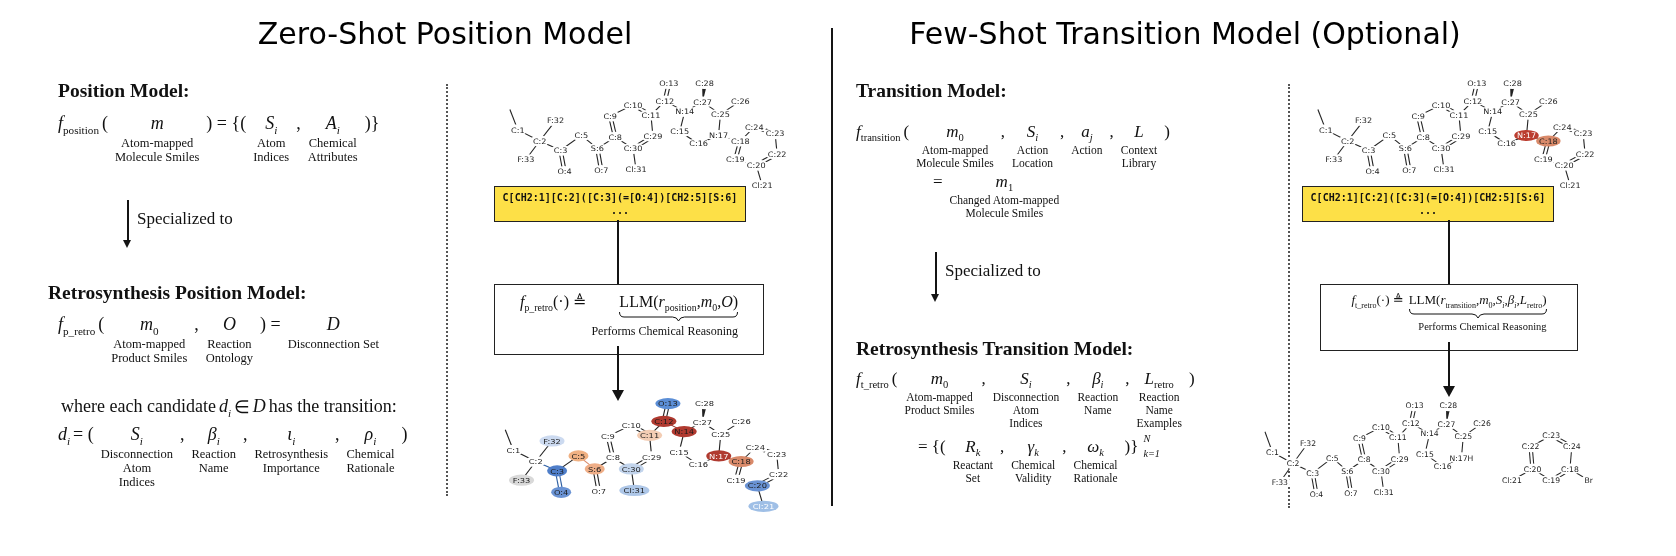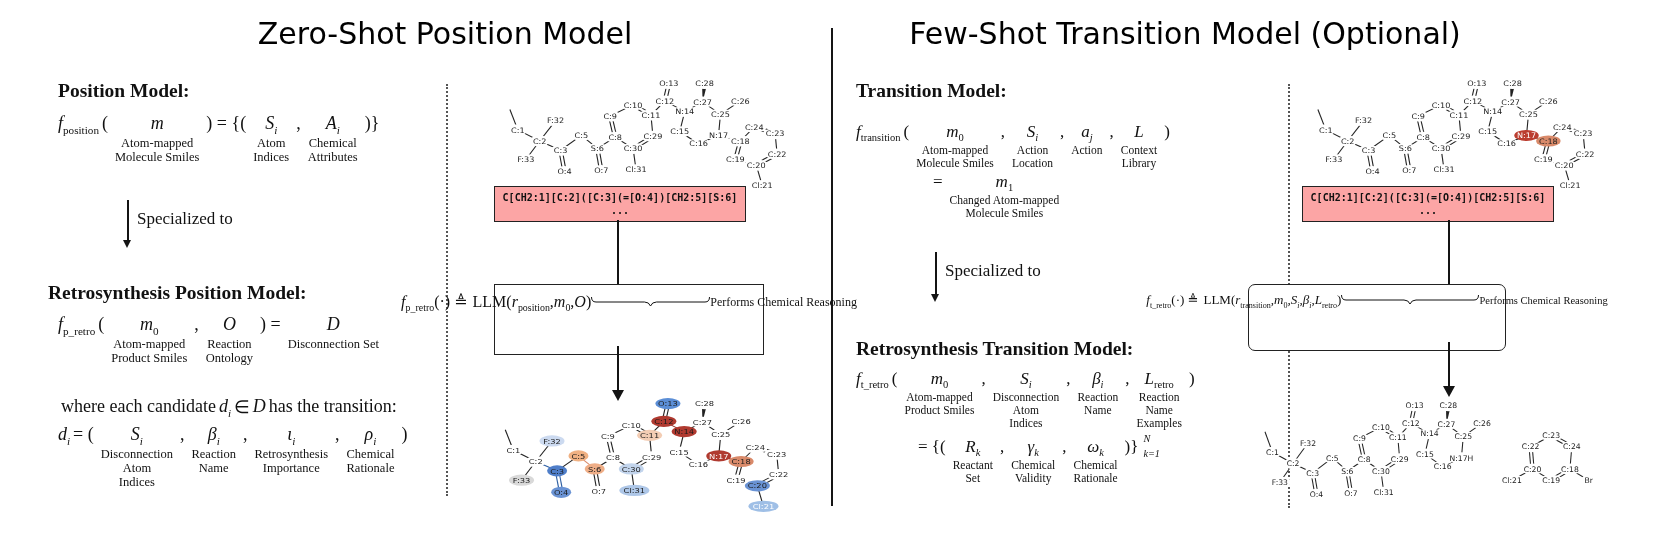--- a/index.html
+++ b/index.html
@@ -25,29 +25,29 @@
   .fstack{display:inline-flex;flex-direction:column;line-height:1;margin-left:2px;margin-top:-3px;}
   .fstack .a{font-size:60%;font-style:italic;}
   .fstack .b{font-size:60%;font-style:italic;margin-top:5px;}
   .vline{position:absolute;width:2px;background:#141414;}
   .specline{position:absolute;width:1.5px;background:#141414;}
   .spechead{position:absolute;width:0;height:0;border-left:4.5px solid transparent;
             border-right:4.5px solid transparent;border-top:8px solid #141414;}
   .arrowhead{position:absolute;width:0;height:0;border-left:6px solid transparent;
              border-right:6px solid transparent;border-top:11px solid #141414;}
   .speclabel{position:absolute;font-size:17px;white-space:nowrap;}
-  .smilesbox{position:absolute;border:1.5px solid #222;background:#fca5a5;display:flex;
+  .smilesbox{position:absolute;border:1.5px solid #222;background:#fde047;display:flex;
              flex-direction:column;align-items:center;justify-content:center;
              font-family:"DejaVu Sans Mono",monospace;font-size:10px;font-weight:600;line-height:1.3;}
   .llmbox{position:absolute;border:1.5px solid #222;background:#fff;display:flex;
           align-items:baseline;justify-content:center;padding-top:7px;}
   .fz16{font-size:16px;}
   .fz13{font-size:13px;}
   .blhs{white-space:pre;}
-  .bgroup{display:inline-flex;flex-direction:row;align-items:center;margin-left:5px;}
+  .bgroup{display:inline-flex;flex-direction:column;align-items:flex-end;margin-left:5px;}
   .bexpr{display:flex;align-items:flex-start;white-space:nowrap;}
   .bsvg{display:block;height:11px;margin-top:1px;}
   .blabel{font-size:12px;margin-top:1px;white-space:nowrap;}
   .fz13 .blabel{font-size:10.5px;}
   .mol{position:absolute;overflow:visible;}
 </style>
 </head>
 <body>
 
 <div id="canvas">
@@ -659,21 +659,21 @@
       <text x="270" y="118.9" text-anchor="middle" font-size="8.2" font-family="DejaVu Sans, sans-serif" fill="#1c1c1c">Cl:21</text>
     </svg>
 
   <div class="smilesbox" style="left:1302px;top:186px;width:250px;height:34px;">
     <span>C[CH2:1][C:2]([C:3](=[O:4])[CH2:5][S:6]</span>
     <span>...</span>
   </div>
 
   <div class="vline" style="left:1448px;top:220px;height:64px;"></div>
 
-  <div class="llmbox fz13" style="left:1248px;top:284px;width:256px;height:58px;border-radius:7px;">
+  <div class="llmbox fz13" style="left:1320px;top:284px;width:256px;height:58px;">
     <span class="blhs"><span class="fv">f<sub class="sr">t_retro</sub></span><span class="fr">(·) ≜</span></span>
     <span class="bgroup">
       <span class="bexpr">
           <span class="fr">LLM(</span>
           <span class="fv">r<sub class="sr">transition</sub></span>
           <span class="fr">,</span>
           <span class="fv">m<sub class="sr">0</sub></span>
           <span class="fr">,</span>
           <span class="fv">S<sub class="si">i</sub></span>
           <span class="fr">,</span>

